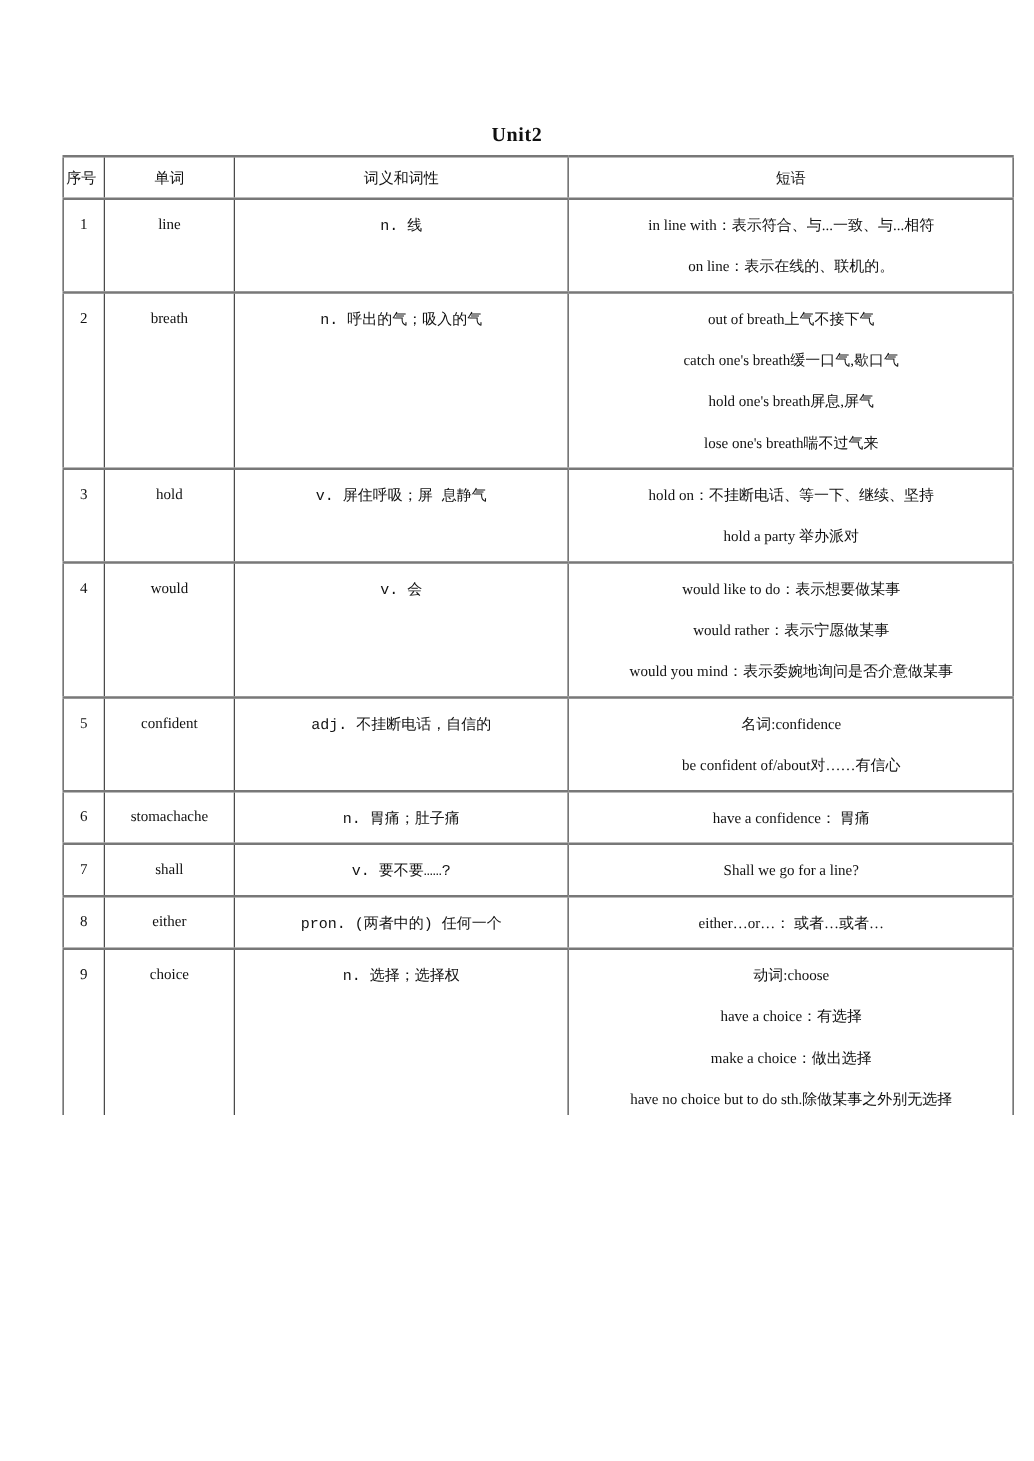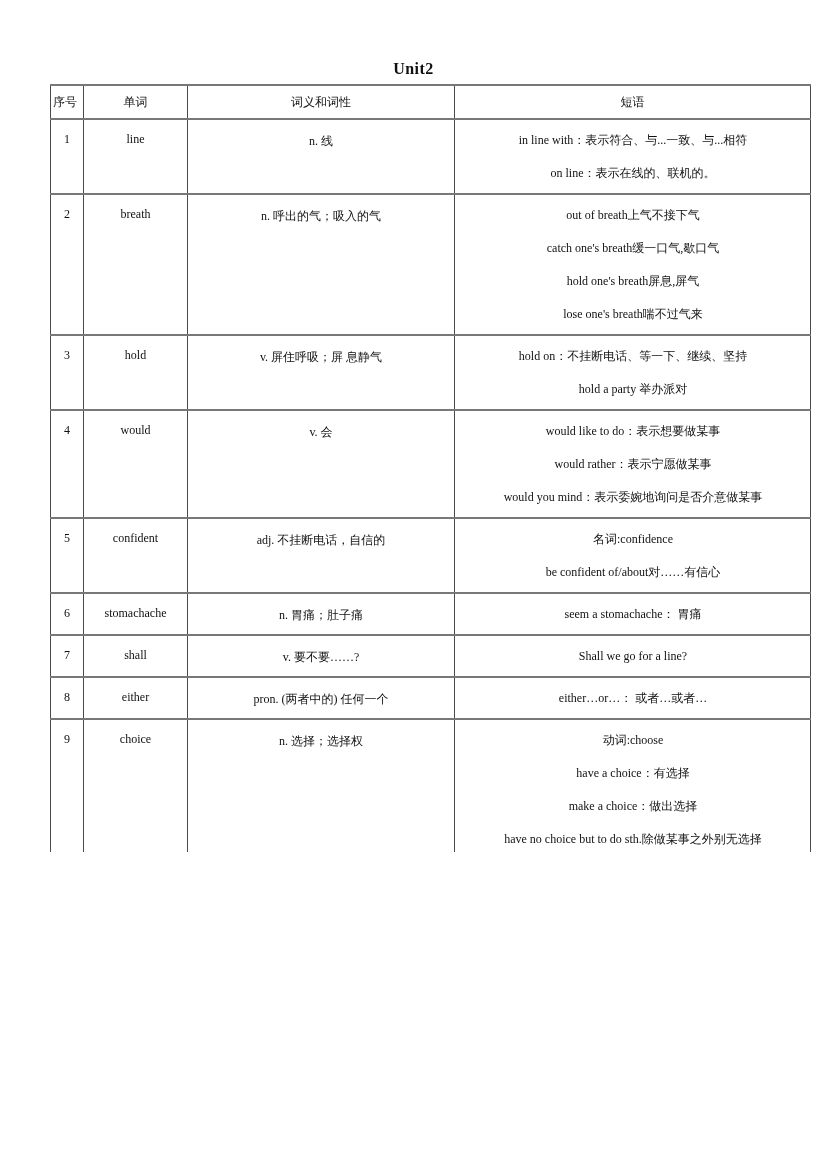--- a/index.html
+++ b/index.html
@@ -9,20 +9,21 @@
     font-family: "Liberation Serif", "DejaVu Serif", serif;
     color: #111111;
   }
   .page {
     width: 827px;
     height: 852px;
     background: #ffffff;
     box-sizing: border-box;
     padding-top: 60px;
     overflow: hidden;
+    margin-top: 40px;
   }
   .doc-title {
     margin: 0 0 6px 0;
     text-align: center;
     font-size: 16px;
     font-weight: bold;
     letter-spacing: 0.5px;
   }
   .vocab-table {
     border-collapse: collapse;
@@ -46,21 +47,21 @@
   .col-no      { width: 33px;  }
   .col-word    { width: 104px; }
   .col-meaning { width: 267px; }
   .col-phrases { width: 356px; }
 
   th.h-no { text-align: left; padding-left: 2px; }
   th.h-word, th.h-meaning, th.h-phrases { text-align: center; }
 
   td.c-no   { text-align: center; padding-top: 8px; }
   td.c-word { text-align: center; padding-top: 8px; }
-  td.c-meaning { text-align: center; padding-top: 10px; line-height: 23px; }
+  td.c-meaning { text-align: center; padding-top: 10px; line-height: 23px; font-family: Liberation Mono, monospace; }
   td.c-meaning.left { text-align: left; padding-left: 5px; }
   td.c-phrases { text-align: left; padding: 8px 4px 8px 5px; }
 
   .phrase {
     line-height: 24px;
     margin: 0 0 9px 0;
     text-align: center;
   }
   .phrase:last-child { margin-bottom: 0; }
 
@@ -140,21 +141,21 @@
           <td class="c-phrases">
             <div class="phrase">名词:confidence</div>
             <div class="phrase">be confident of/about对……有信心</div>
           </td>
         </tr>
         <tr>
           <td class="c-no">6</td>
           <td class="c-word">stomachache</td>
           <td class="c-meaning">n. 胃痛；肚子痛</td>
           <td class="c-phrases">
-            <div class="phrase">seem a stomachache： 胃痛</div>
+            <div class="phrase">have a confidence： 胃痛</div>
           </td>
         </tr>
         <tr>
           <td class="c-no">7</td>
           <td class="c-word">shall</td>
           <td class="c-meaning">v. 要不要……?</td>
           <td class="c-phrases">
             <div class="phrase">Shall we go for a line?</div>
           </td>
         </tr>

